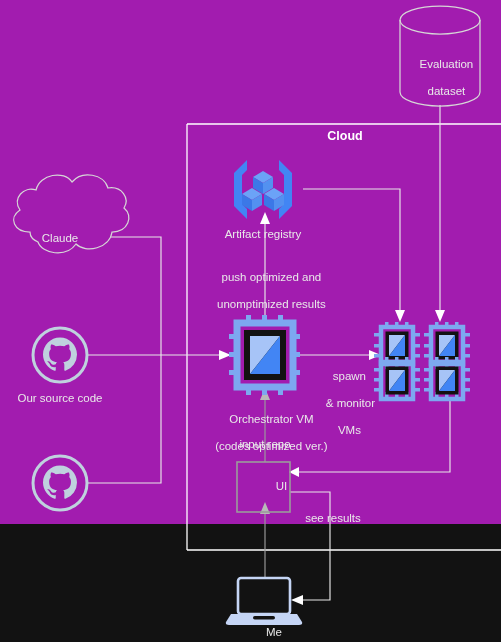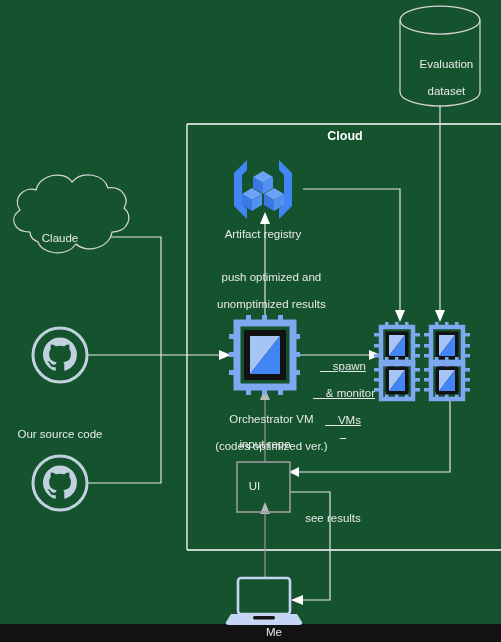--- a/index.html
+++ b/index.html
@@ -1,18 +1,18 @@
 <!DOCTYPE html>
 <html><head>
 <meta charset="utf-8">
 <style>
   html,body{margin:0;padding:0;background:#121212;}
   body{width:501px;height:642px;overflow:hidden;
        font-family:"Liberation Sans","DejaVu Sans",sans-serif;}
-  #stage{position:relative;width:501px;height:624px;background:#14532d;}
+  #stage{position:relative;width:501px;height:524px;background:#a21caf;}
   .lbl{position:absolute;color:#e9e9e9;font-size:11.5px;line-height:13.5px;
        text-align:center;white-space:pre;}
   .lbl-bold{font-weight:bold;color:#ffffff;font-size:12.5px;}
   svg{position:absolute;left:0;top:0;width:501px;height:642px;overflow:visible;}
   .ln{stroke:#e8e8e8;stroke-width:1.15;fill:none;}
   .ln-gray{stroke:#9c9c9c;stroke-width:1.15;fill:none;}
   .ln-box{stroke:#ffffff;stroke-width:1.3;fill:none;}
   .ln-shape{stroke:#d6d6d6;stroke-width:1.25;fill:none;}
   .arrowhead{fill:#ffffff;}
   .arrowhead-gray{fill:#b9b9b9;}
@@ -254,41 +254,41 @@
     <span>Evaluation</span><br>
     <span>dataset</span>
   </div>
 
   <div class="lbl" style="left:213px;top:228px;width:100px;">Artifact registry</div>
 
   <div class="lbl lbl-bold" style="left:295px;top:130px;width:100px;">Cloud</div>
 
   <div class="lbl" style="left:20px;top:232px;width:80px;">Claude</div>
 
-  <div class="lbl" style="left:5px;top:392px;width:110px;margin-top:36px;">Our source code</div>
+  <div class="lbl" style="left:5px;top:392px;width:110px;">Our source code</div>
 
 
   <div class="lbl" style="left:190px;top:257px;width:150px;">
     <span>push optimized and</span><br>
     <span>unomptimized results</span>
   </div>
 
-  <div class="lbl" style="left:313px;top:346px;width:60px;text-decoration:underline;">
+  <div class="lbl" style="left:313px;top:356px;width:60px;">
     <span>spawn</span><br>
     <span>&amp; monitor</span><br>
     <span>VMs</span>
   </div>
 
   <div class="lbl" style="left:190px;top:399px;width:150px;">
     <span>Orchestrator VM</span><br>
     <span>(codes optimized ver.)</span>
   </div>
 
 
   <div class="lbl" style="left:215px;top:438px;width:100px;">input repo</div>
 
-  <div class="lbl" style="left:228px;top:480px;width:53px;">UI</div>
+  <div class="lbl" style="left:255px;top:480px;width:53px;">UI</div>
 
   <div class="lbl" style="left:293px;top:512px;width:80px;">see results</div>
 
   <div class="lbl" style="left:234px;top:626px;width:80px;">Me</div>
 
 </div>
 
 </body></html>

